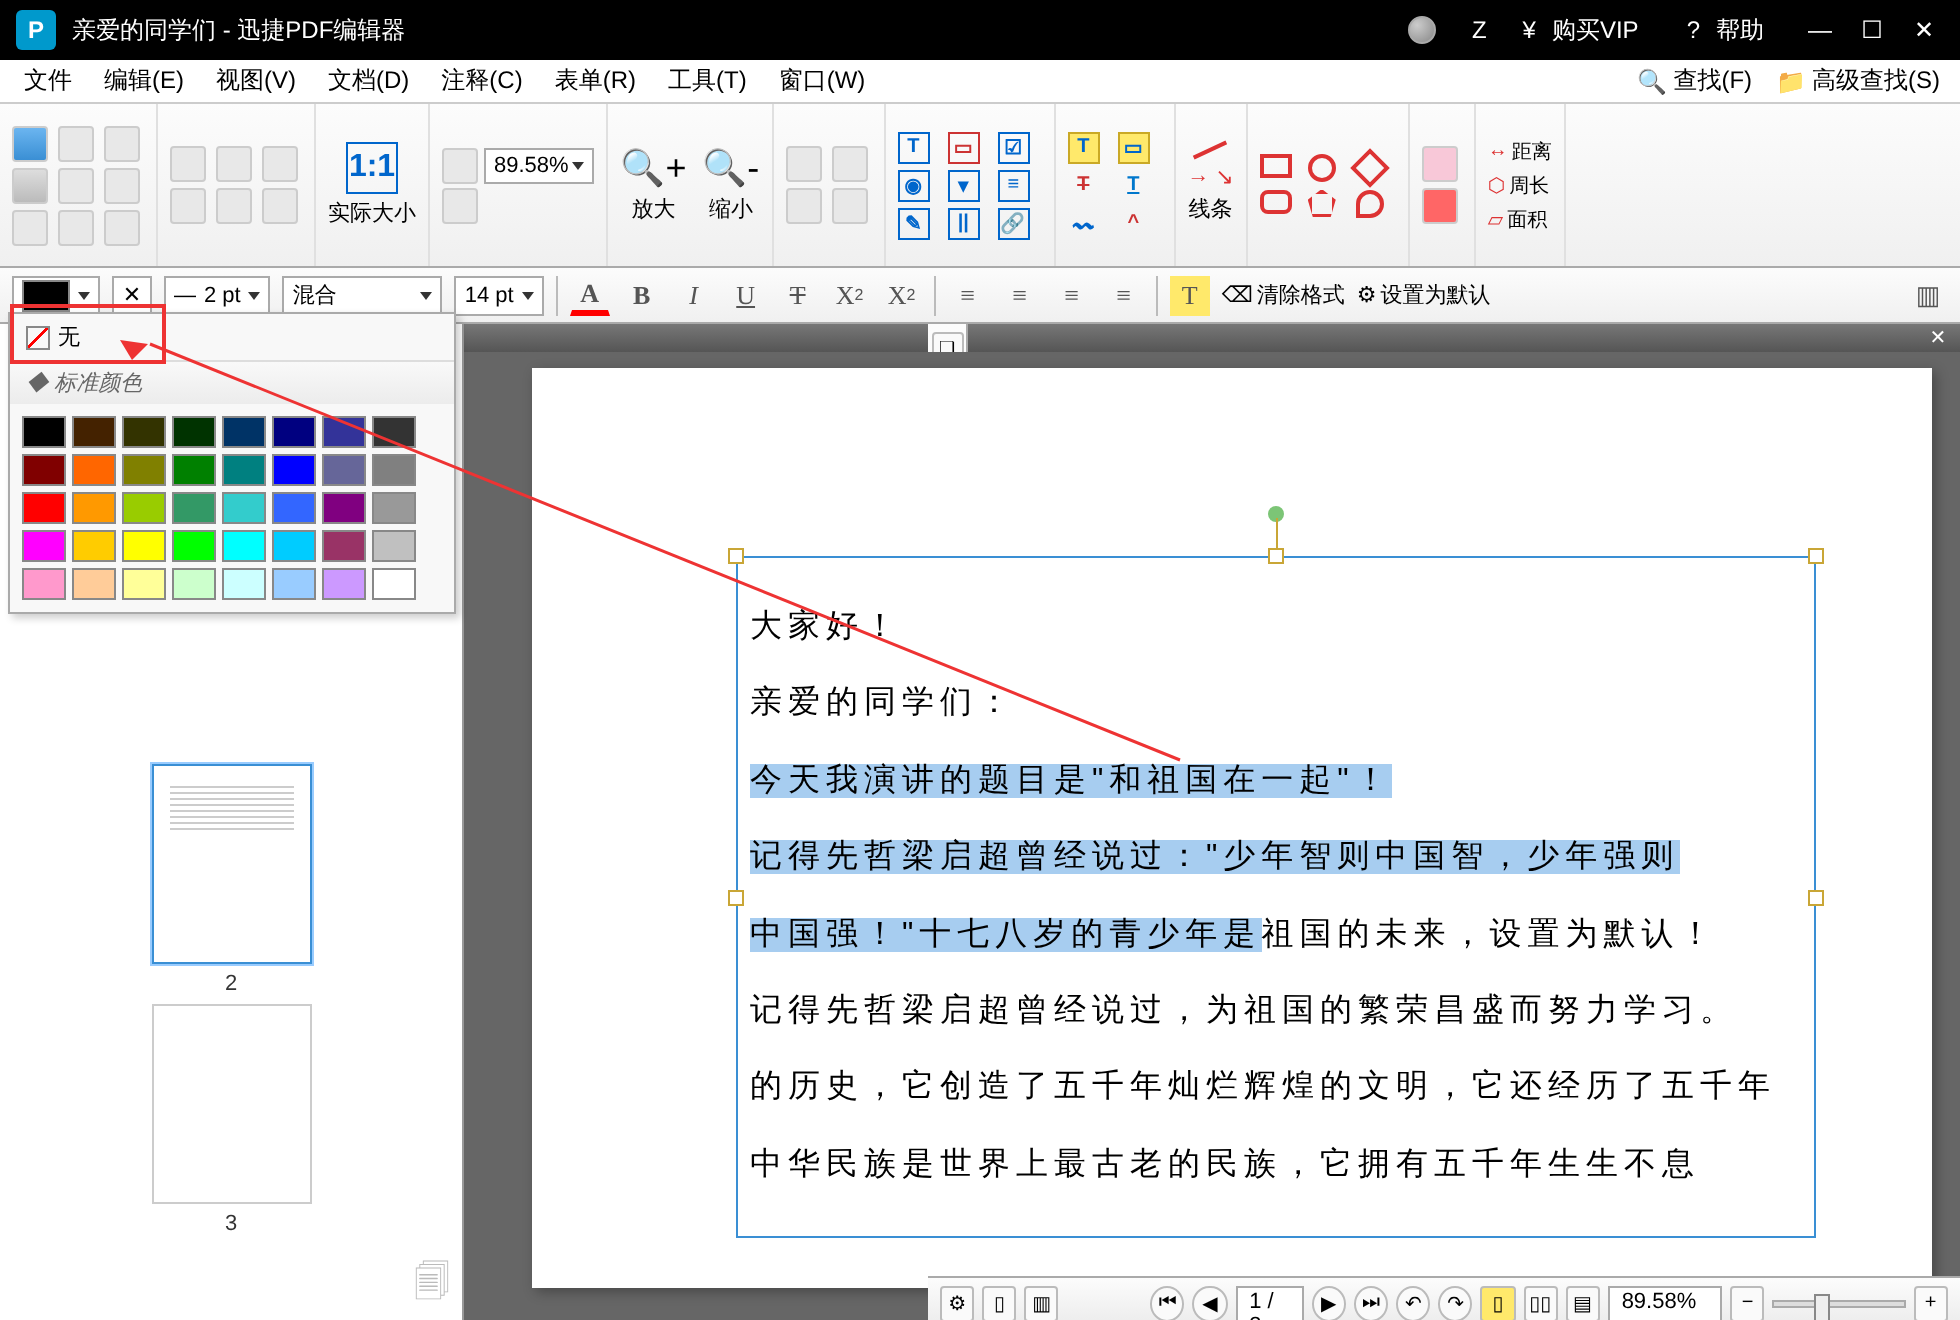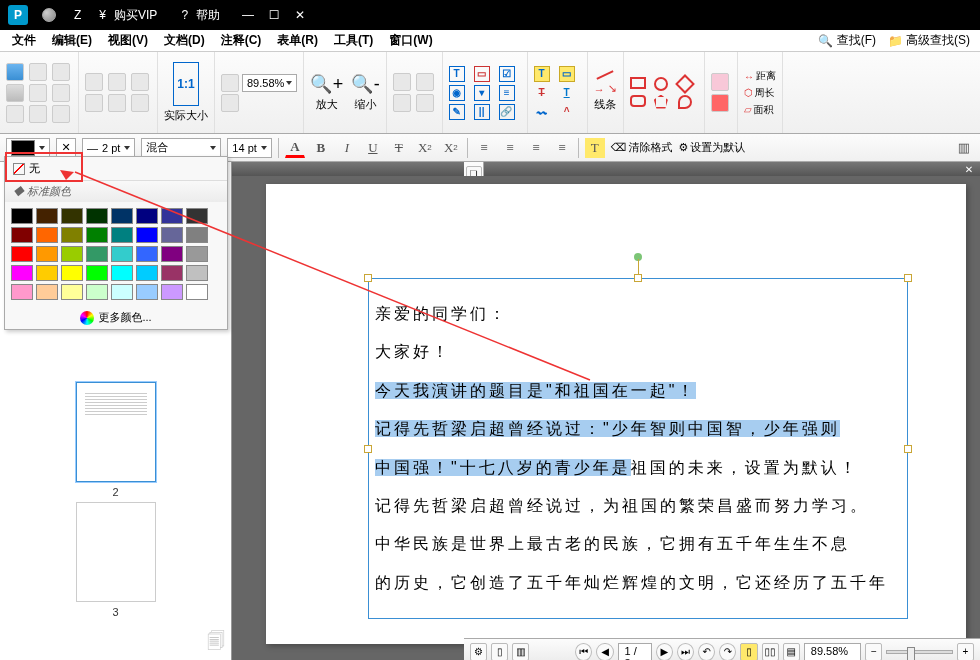--- a/index.html
+++ b/index.html
@@ -5,21 +5,21 @@
 * { margin:0; padding:0; box-sizing:border-box; font-family:"Microsoft YaHei",SimSun,sans-serif; }
 body { width:980px; height:660px; background:#fff; overflow:hidden; position:relative; }
 .titlebar { height:30px; background:#000; display:flex; align-items:center; color:#fff; font-size:12px; padding:0 8px; }
 .app-logo { width:20px; height:20px; background:#0099cc; border-radius:3px; display:flex; align-items:center; justify-content:center; font-weight:bold; color:#fff; margin-right:8px; }
 .title-text { flex:1; }
 .title-btns { display:flex; align-items:center; gap:6px; }
 .title-btns span { padding:2px 6px; cursor:pointer; display:flex; align-items:center; gap:2px; }
 .globe { width:14px; height:14px; border:1px solid #aaa; border-radius:50%; display:inline-block; background:radial-gradient(circle at 30% 30%, #ccc, #888); }
 .winbtn { width:20px; height:18px; display:flex; align-items:center; justify-content:center; }
 .menubar { height:22px; background:#fff; border-bottom:1px solid #ccc; display:flex; align-items:center; padding:0 4px; font-size:12px; }
-.menubar .mitem { padding:2px 8px; cursor:pointer;font-weight:bold; }
+.menubar .mitem { padding:2px 8px; cursor:pointer; }
 .menubar .spacer { flex:1; }
 .menubar .right-item { display:flex; align-items:center; gap:3px; padding:2px 6px; }
 .toolbar { height:82px; background:linear-gradient(#fcfcfc,#f0f0f0); border-bottom:1px solid #aaa; display:flex; align-items:stretch; font-size:11px; }
 .tool-group { display:flex; flex-direction:column; align-items:center; justify-content:center; padding:4px 6px; border-right:1px solid #e0e0e0; }
 .big-btn { display:flex; flex-direction:column; align-items:center; gap:2px; cursor:pointer; }
 .ico { display:inline-block; }
 .ico-folder { width:36px; height:28px; background:linear-gradient(#ffd76a,#f9b233); border-radius:3px; position:relative; }
 .ico-folder:before { content:""; position:absolute; top:-5px; left:2px; width:14px; height:6px; background:#f9b233; border-radius:2px 2px 0 0; }
 .small-icons { display:grid; grid-template-columns:repeat(3,20px); gap:3px; }
 .sico { width:18px; height:18px; background:#e8e8e8; border:1px solid #ccc; border-radius:2px; }
@@ -78,20 +78,21 @@
 .so-circ { width:14px; height:14px; border-color:#d33; border-radius:50%; }
 .so-line { width:18px; height:2px; background:#d33; border:none; transform:rotate(-25deg); }
 .txt-ico { width:16px; height:16px; border:1px solid #06c; display:flex; align-items:center; justify-content:center; font-size:10px; color:#06c; font-weight:bold; }
 .yellow-ico { background:#ffe96b; border-color:#caa926; }
 </style>
 </head>
 <body>
 
 <div class="titlebar">
   <div class="app-logo">P</div>
+  <div class="title-text">亲爱的同学们 - 迅捷PDF编辑器</div>
   <div class="title-btns">
     <span>
         <span class="globe"></span>
       </span>
     <span>Z</span>
     <span>¥ <span>购买VIP</span></span>
     <span>? <span>帮助</span></span>
     <span class="winbtn">—</span>
     <span class="winbtn">☐</span>
     <span class="winbtn">✕</span>
@@ -131,21 +132,21 @@
       <span class="sico"></span>
       <span class="sico"></span>
       <span class="sico"></span>
       <span class="sico"></span>
       <span class="sico"></span>
       <span class="sico"></span>
     </div>
   </div>
   <div class="tool-group">
     <div class="big-btn">
-      <span class="txt-ico" style="width:26px;height:44px;font-size:12px">1:1</span>
+      <span class="txt-ico" style="width:26px;height:26px;font-size:16px">1:1</span>
       <span>实际大小</span>
     </div>
   </div>
   <div class="tool-group">
     <div class="grp-v">
       <div style="display:flex;gap:3px">
           <span class="sico"></span>
           <span class="zoom-box">
             <span>89.58%</span>
             <span class="drop-arr"></span>
@@ -335,24 +336,20 @@
           <div class="cp-cell" style="background: rgb(192, 192, 192);"></div>
           <div class="cp-cell" style="background: rgb(255, 153, 204);"></div>
           <div class="cp-cell" style="background: rgb(255, 204, 153);"></div>
           <div class="cp-cell" style="background: rgb(255, 255, 153);"></div>
           <div class="cp-cell" style="background: rgb(204, 255, 204);"></div>
           <div class="cp-cell" style="background: rgb(204, 255, 255);"></div>
           <div class="cp-cell" style="background: rgb(153, 204, 255);"></div>
           <div class="cp-cell" style="background: rgb(204, 153, 255);"></div>
           <div class="cp-cell" style="background: rgb(255, 255, 255);"></div>
         </div>
-      <div class="cp-more">
-          <span class="cp-wheel"></span>
-          <span>更多颜色...</span>
-        </div>
     </div>
     <div class="thumbs">
       <div class="thumb">
         <div class="thumb-line"></div>
           <div class="thumb-line"></div>
           <div class="thumb-line"></div>
           <div class="thumb-line"></div>
           <div class="thumb-line"></div>
           <div class="thumb-line"></div>
           <div class="thumb-line"></div>
@@ -378,28 +375,28 @@
       <div class="page">
         <div class="text-frame">
           <span class="rot-handle"></span>
           <span class="rot-line"></span>
           <span class="handle tl"></span>
           <span class="handle tm"></span>
           <span class="handle tr"></span>
           <span class="handle lm"></span>
           <span class="handle rm"></span>
           <div class="doc-text">
+            <p>大家好！</p>
             <p>亲爱的同学们：</p>
-            <p>大家好！</p>
             <p><span class="hl">今天我演讲的题目是"和祖国在一起"！</span></p>
             <p><span class="hl">记得先哲梁启超曾经说过："少年智则中国智，少年强则</span></p>
             <p><span class="hl">中国强！"十七八岁的青少年是</span><span>祖国的未来，设置为默认！</span></p>
             <p>记得先哲梁启超曾经说过，为祖国的繁荣昌盛而努力学习。</p>
+            <p>的历史，它创造了五千年灿烂辉煌的文明，它还经历了五千年</p>
             <p><span class="indent"></span><span>中华民族是世界上最古老的民族，它拥有五千年生生不息</span></p>
-            <p>的历史，它创造了五千年灿烂辉煌的文明，它还经历了五千年</p>
           </div>
         </div>
       </div>
     </div>
     <div class="statusbar">
       <span class="sb-btn">⚙</span>
       <span class="sb-btn">▯</span>
       <span class="sb-btn">▥</span>
       <span style="width:40px"></span>
       <span class="sb-btn round">⏮</span>

